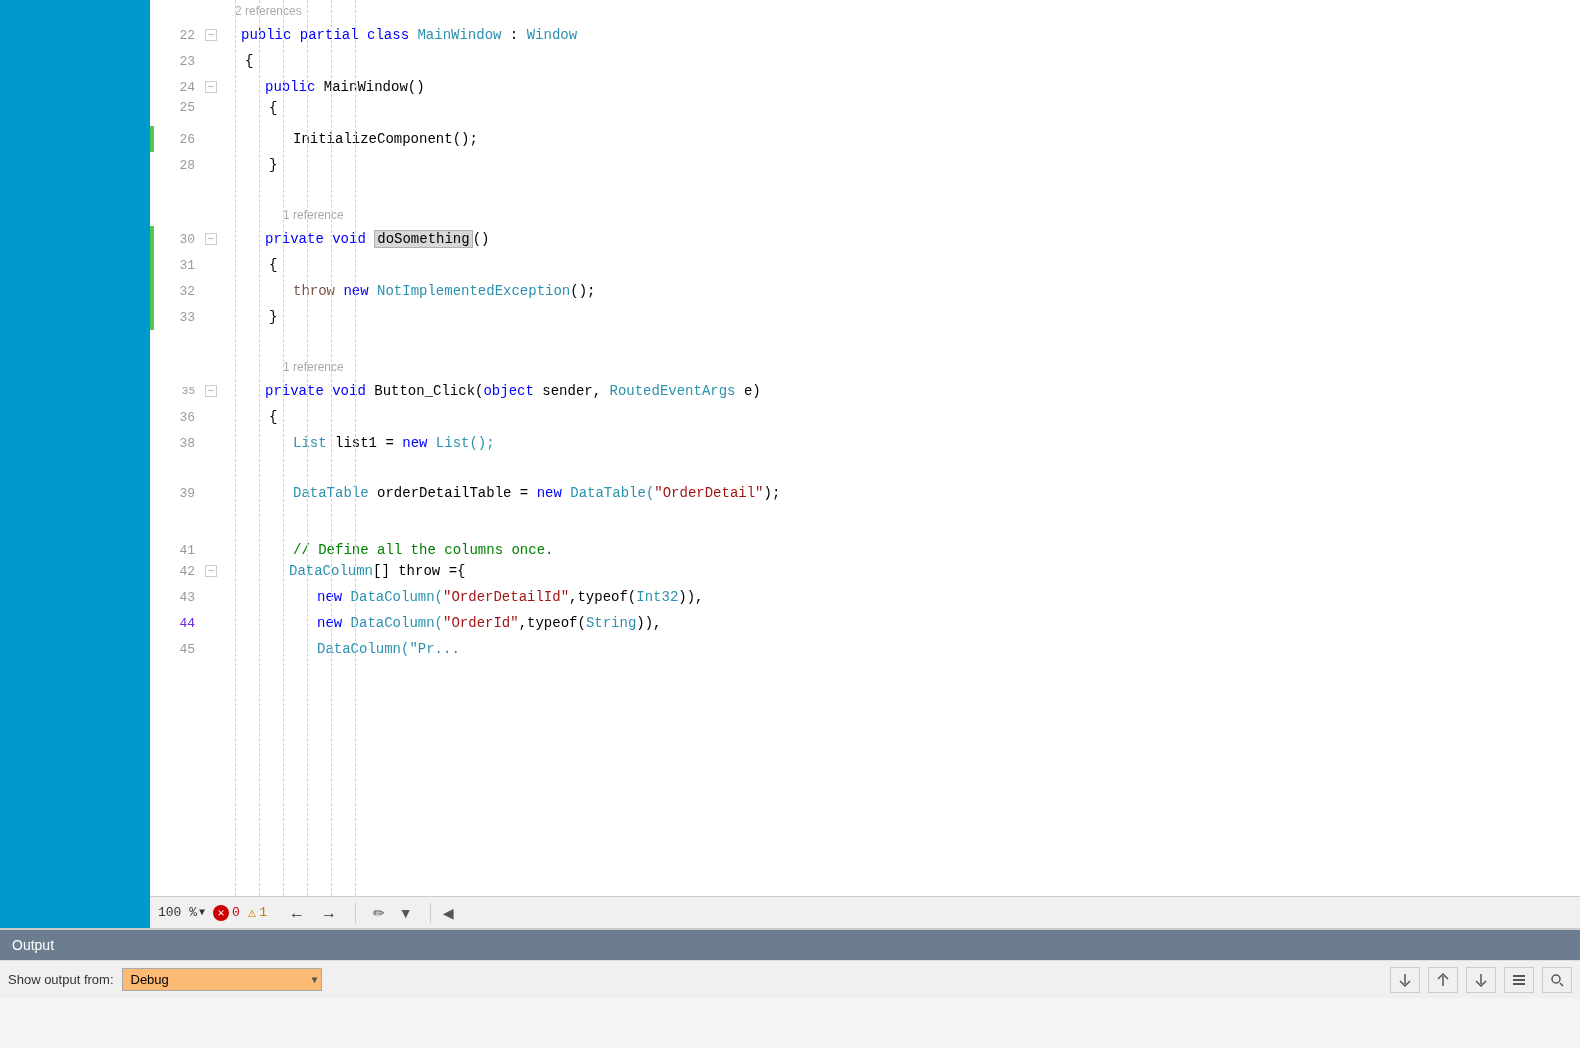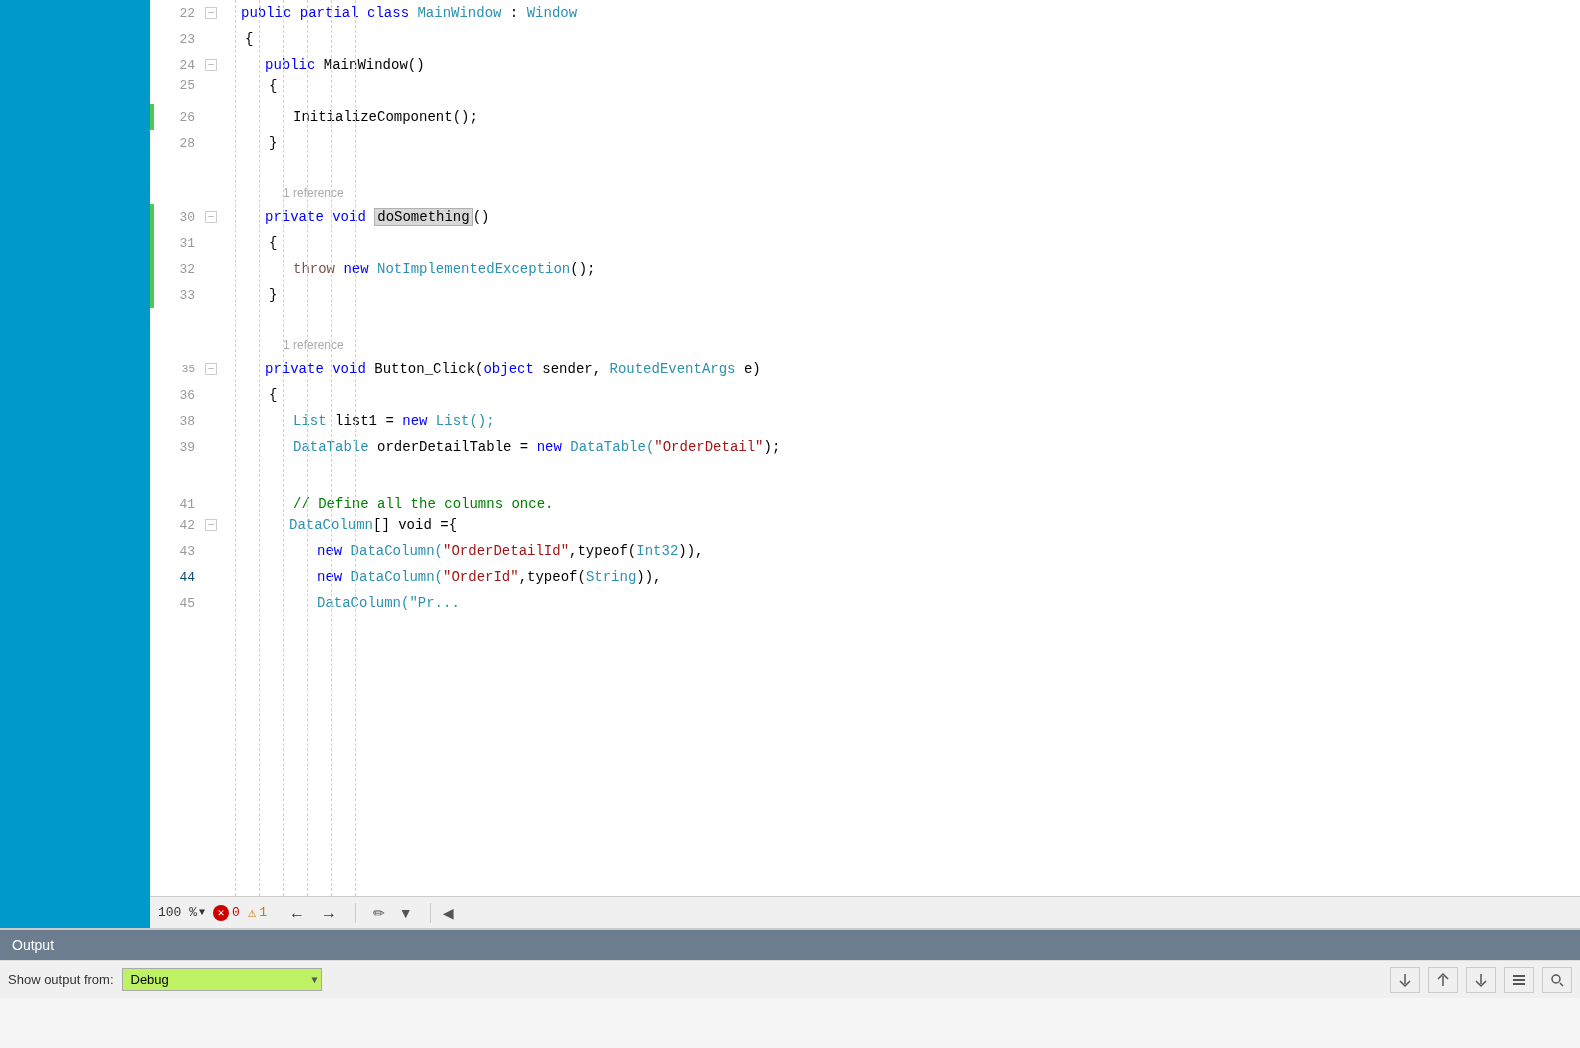--- a/index.html
+++ b/index.html
@@ -169,21 +169,21 @@
     .output-label {
       font-size: 13px;
       color: #333;
       font-family: 'Segoe UI', sans-serif;
     }
 
     .output-select {
       padding: 3px 24px 3px 8px;
       font-size: 13px;
       border: 1px solid #aaa;
-      background: #bef264;
+      background: #fdba74;
       appearance: none;
       -webkit-appearance: none;
       cursor: pointer;
       min-width: 200px;
       font-family: 'Segoe UI', sans-serif;
     }
 
     .select-wrapper {
       position: relative;
       display: inline-block;
@@ -215,20 +215,21 @@
 </head>
 <body>
 
 <div class="main-area">
   <div class="left-blue-bar"></div>
 
   <div class="editor-container">
     <div class="code-editor">
       <div class="code-lines" id="code-lines">
 
+      <div style="height: 22px; display: flex; align-items: center; padding-left: 85px; color: rgb(170, 170, 170); font-size: 12px; font-family: &quot;Segoe UI&quot;, sans-serif;">2 references</div>
           <div style="display: flex; align-items: center; height: 26px; position: relative;">
             <div style="width: 55px; text-align: right; padding-right: 10px; color: rgb(153, 153, 153); font-size: 13px; flex-shrink: 0; user-select: none;">22</div>
             <div style="width: 12px; flex-shrink: 0; display: flex; align-items: center; justify-content: center; color: rgb(170, 170, 170); font-size: 11px; border: 1px solid rgb(204, 204, 204); height: 12px; cursor: pointer;">−</div>
             <span style="display: inline-block; width: 24px; flex-shrink: 0;"></span>
             <span style="font-family: Consolas, &quot;Courier New&quot;, monospace; font-size: 14px;"><span style="color: rgb(0, 0, 255);">public </span><span style="color: rgb(0, 0, 255);">partial </span><span style="color: rgb(0, 0, 255);">class </span><span style="color: rgb(43, 145, 175);">MainWindow</span><span style="color: rgb(0, 0, 0);"> : </span><span style="color: rgb(43, 145, 175);">Window</span></span>
           </div>
           <div style="display: flex; align-items: center; height: 26px; position: relative;">
             <div style="width: 55px; text-align: right; padding-right: 10px; color: rgb(153, 153, 153); font-size: 13px; flex-shrink: 0; user-select: none;">23</div>
             <div style="width: 16px; flex-shrink: 0; display: flex; align-items: center; justify-content: center;"></div>
             <span style="display: inline-block; width: 24px; flex-shrink: 0;"></span>
@@ -302,47 +303,47 @@
             <div style="width: 16px; flex-shrink: 0; display: flex; align-items: center; justify-content: center;"></div>
             <span style="display: inline-block; width: 48px; flex-shrink: 0;"></span>
             <span style="font-family: Consolas, &quot;Courier New&quot;, monospace; font-size: 14px;"><span style="color: rgb(0, 0, 0);">{</span></span>
           </div>
           <div style="display: flex; align-items: center; height: 26px; position: relative;">
             <div style="width: 55px; text-align: right; padding-right: 10px; color: rgb(153, 153, 153); font-size: 13px; flex-shrink: 0; user-select: none;">38</div>
             <div style="width: 16px; flex-shrink: 0; display: flex; align-items: center; justify-content: center;"></div>
             <span style="display: inline-block; width: 72px; flex-shrink: 0;"></span>
             <span style="font-family: Consolas, &quot;Courier New&quot;, monospace; font-size: 14px;"><span style="color: rgb(43, 145, 175); text-align: center;">List</span><span style="color: rgb(0, 0, 0);"> list1 = </span><span style="color: rgb(0, 0, 255);">new </span><span style="color: rgb(43, 145, 175);">List();</span></span>
           </div>
-          <div style="display: flex; align-items: center; height: 26px; position: relative;">
+          <div style="display: flex; align-items: center; height: 26px; position: relative; margin-top: 24px;">
             <div style="width: 55px; text-align: right; padding-right: 10px; color: rgb(153, 153, 153); font-size: 13px; flex-shrink: 0; user-select: none;">39</div>
             <div style="width: 16px; flex-shrink: 0; display: flex; align-items: center; justify-content: center;"></div>
             <span style="display: inline-block; width: 72px; flex-shrink: 0;"></span>
             <span style="font-family: Consolas, &quot;Courier New&quot;, monospace; font-size: 14px;"><span style="color: rgb(43, 145, 175);">DataTable</span><span style="color: rgb(0, 0, 0);"> orderDetailTable = </span><span style="color: rgb(0, 0, 255);">new </span><span style="color: rgb(43, 145, 175);">DataTable(</span><span style="color: rgb(163, 21, 21);">"OrderDetail"</span><span style="color: rgb(0, 0, 0);">);</span></span>
           </div>
           <div style="height: 26px; display: flex; align-items: center;"></div>
           <div style="display: flex; align-items: flex-end; height: 26px; position: relative;">
             <div style="width: 55px; text-align: right; padding-right: 10px; color: rgb(153, 153, 153); font-size: 13px; flex-shrink: 0; user-select: none;">41</div>
             <div style="width: 16px; flex-shrink: 0; display: flex; align-items: center; justify-content: center;"></div>
             <span style="display: inline-block; width: 72px; flex-shrink: 0;"></span>
             <span style="font-family: Consolas, &quot;Courier New&quot;, monospace; font-size: 14px;"><span style="color: rgb(0, 128, 0);">// Define all the columns once.</span></span>
           </div>
           <div style="display: flex; align-items: center; height: 26px; position: relative;">
             <div style="width: 55px; text-align: right; padding-right: 10px; color: rgb(153, 153, 153); font-size: 13px; flex-shrink: 0; user-select: none;">42</div>
             <div style="width: 12px; flex-shrink: 0; display: flex; align-items: center; justify-content: center; color: rgb(170, 170, 170); font-size: 11px; border: 1px solid rgb(204, 204, 204); height: 12px; cursor: pointer;">−</div>
             <span style="display: inline-block; width: 72px; flex-shrink: 0;"></span>
-            <span style="font-family: Consolas, &quot;Courier New&quot;, monospace; font-size: 14px;"><span style="color: rgb(43, 145, 175);">DataColumn</span><span style="color: rgb(0, 0, 0);">[] void ={</span></span>
+            <span style="font-family: Consolas, &quot;Courier New&quot;, monospace; font-size: 14px;"><span style="color: rgb(43, 145, 175);">DataColumn</span><span style="color: rgb(0, 0, 0);">[] throw ={</span></span>
           </div>
           <div style="display: flex; align-items: center; height: 26px; position: relative;">
             <div style="width: 55px; text-align: right; padding-right: 10px; color: rgb(153, 153, 153); font-size: 13px; flex-shrink: 0; user-select: none;">43</div>
             <div style="width: 16px; flex-shrink: 0; display: flex; align-items: center; justify-content: center;"></div>
             <span style="display: inline-block; width: 96px; flex-shrink: 0;"></span>
             <span style="font-family: Consolas, &quot;Courier New&quot;, monospace; font-size: 14px;"><span style="color: rgb(0, 0, 255);">new </span><span style="color: rgb(43, 145, 175);">DataColumn(</span><span style="color: rgb(163, 21, 21);">"OrderDetailId"</span><span style="color: rgb(0, 0, 0);">,typeof(</span><span style="color: rgb(43, 145, 175);">Int32</span><span style="color: rgb(0, 0, 0);">)),</span></span>
           </div>
           <div style="display: flex; align-items: center; height: 26px; position: relative;">
-            <div style="width: 55px; text-align: right; padding-right: 10px; color: #0c4a6e; font-size: 13px; flex-shrink: 0; user-select: none;">44</div>
+            <div style="width: 55px; text-align: right; padding-right: 10px; color: #6d28d9; font-size: 13px; flex-shrink: 0; user-select: none;">44</div>
             <div style="width: 16px; flex-shrink: 0; display: flex; align-items: center; justify-content: center;"></div>
             <span style="display: inline-block; width: 96px; flex-shrink: 0;"></span>
             <span style="font-family: Consolas, &quot;Courier New&quot;, monospace; font-size: 14px;"><span style="color: rgb(0, 0, 255);">new </span><span style="color: rgb(43, 145, 175);">DataColumn(</span><span style="color: rgb(163, 21, 21);">"OrderId"</span><span style="color: rgb(0, 0, 0);">,typeof(</span><span style="color: rgb(43, 145, 175);">String</span><span style="color: rgb(0, 0, 0);">)),</span></span>
           </div>
           <div style="display: flex; align-items: center; height: 26px; position: relative;">
             <div style="width: 55px; text-align: right; padding-right: 10px; color: rgb(153, 153, 153); font-size: 13px; flex-shrink: 0; user-select: none;">45</div>
             <div style="width: 16px; flex-shrink: 0; display: flex; align-items: center; justify-content: center;"></div>
             <span style="display: inline-block; width: 96px; flex-shrink: 0;"></span>
             <span style="font-family: Consolas, &quot;Courier New&quot;, monospace; font-size: 14px;"><span style="color: rgb(43, 145, 175);">DataColumn("Pr...</span></span>
           </div>

